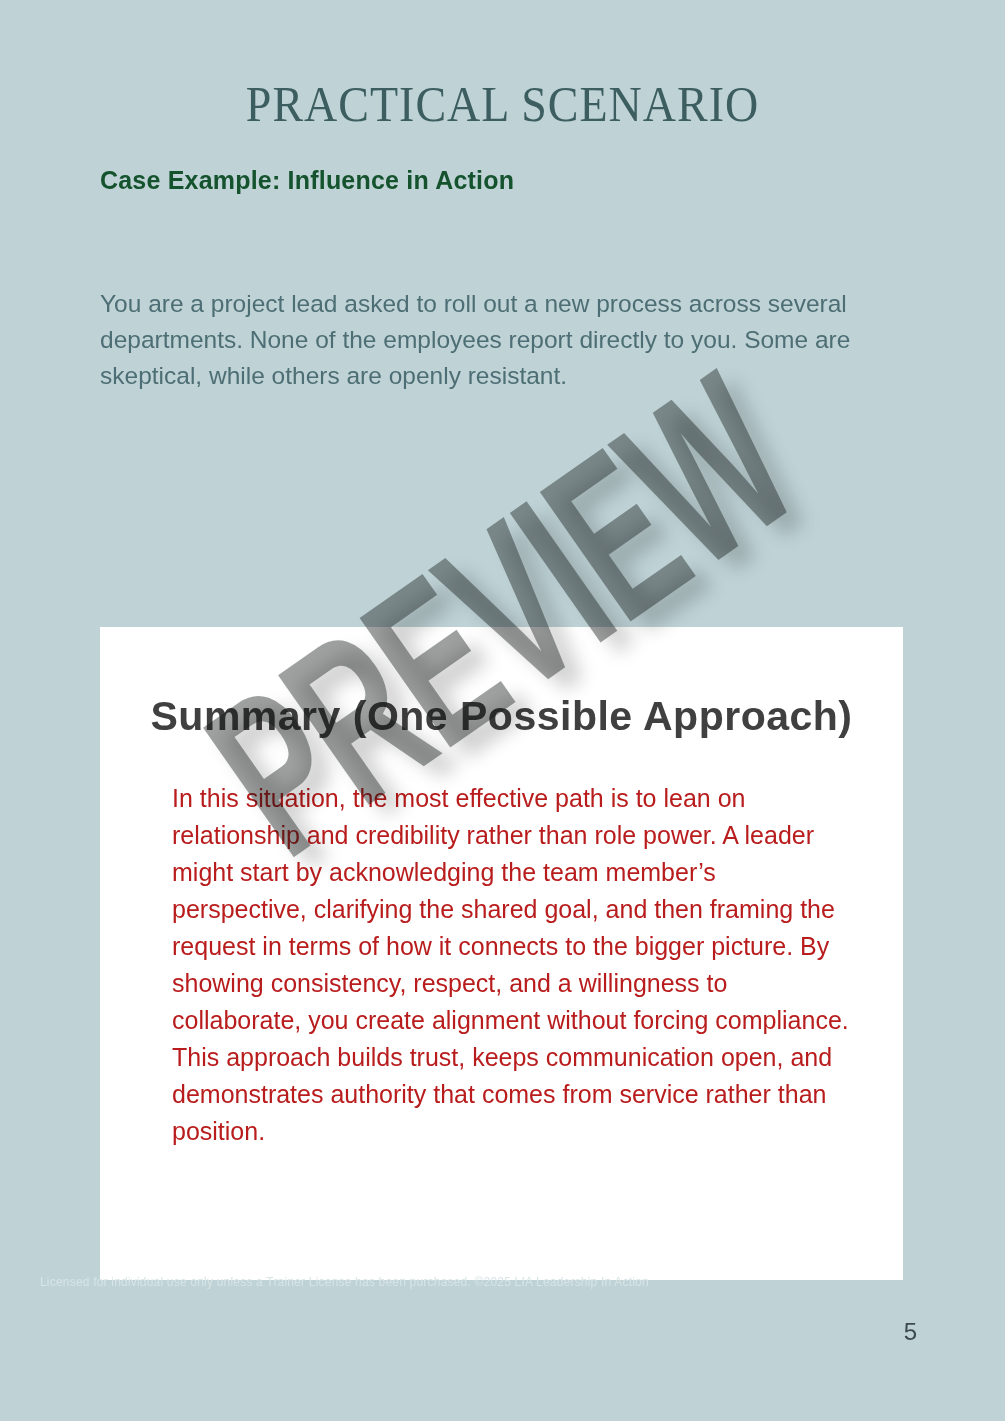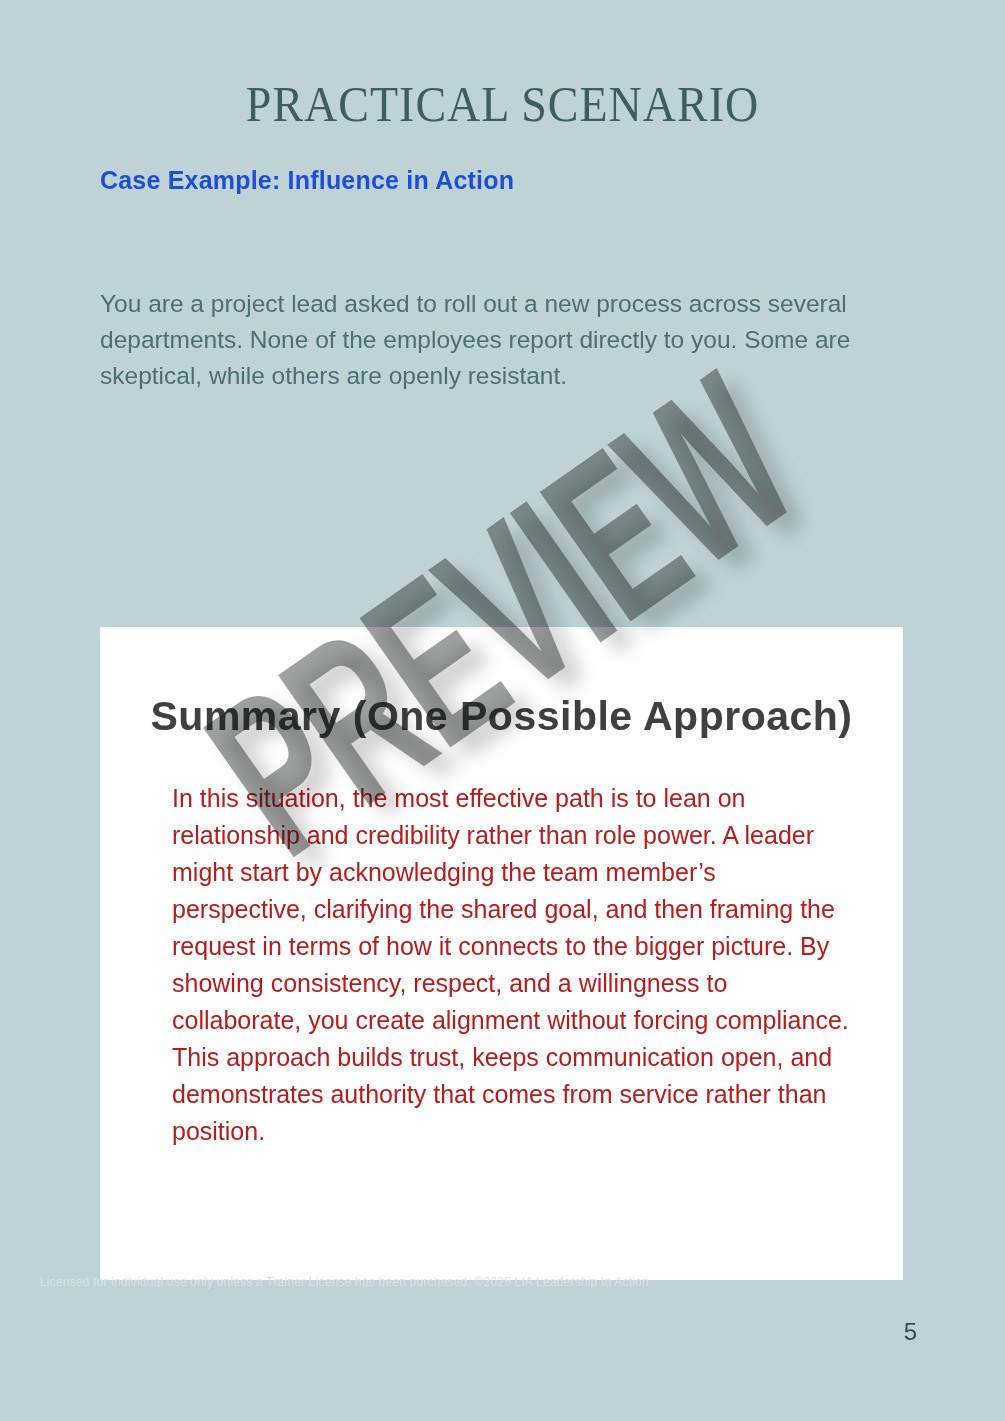--- a/index.html
+++ b/index.html
@@ -16,21 +16,21 @@
     font-family:"Liberation Serif",serif;
     font-weight:400;
     font-size:46px;
     letter-spacing:1px;
     color:#3d5e60;
     transform:scaleY(1.08);
     transform-origin:top center;
   }
   .case-heading{
     position:absolute;left:100px;top:166px;
-    font-size:25px;font-weight:bold;color:#1d4ed8;
+    font-size:25px;font-weight:bold;color:#14532d;
     letter-spacing:0.2px;
   }
   .intro{
     position:absolute;left:100px;top:238px;width:795px;
     font-size:24.5px;line-height:36px;color:#4d6e74;margin-top:48px;
   }
   .bullet-list{
     position:absolute;left:112px;top:386px;width:760px;
     margin:0;padding:0;list-style:none;
   }

